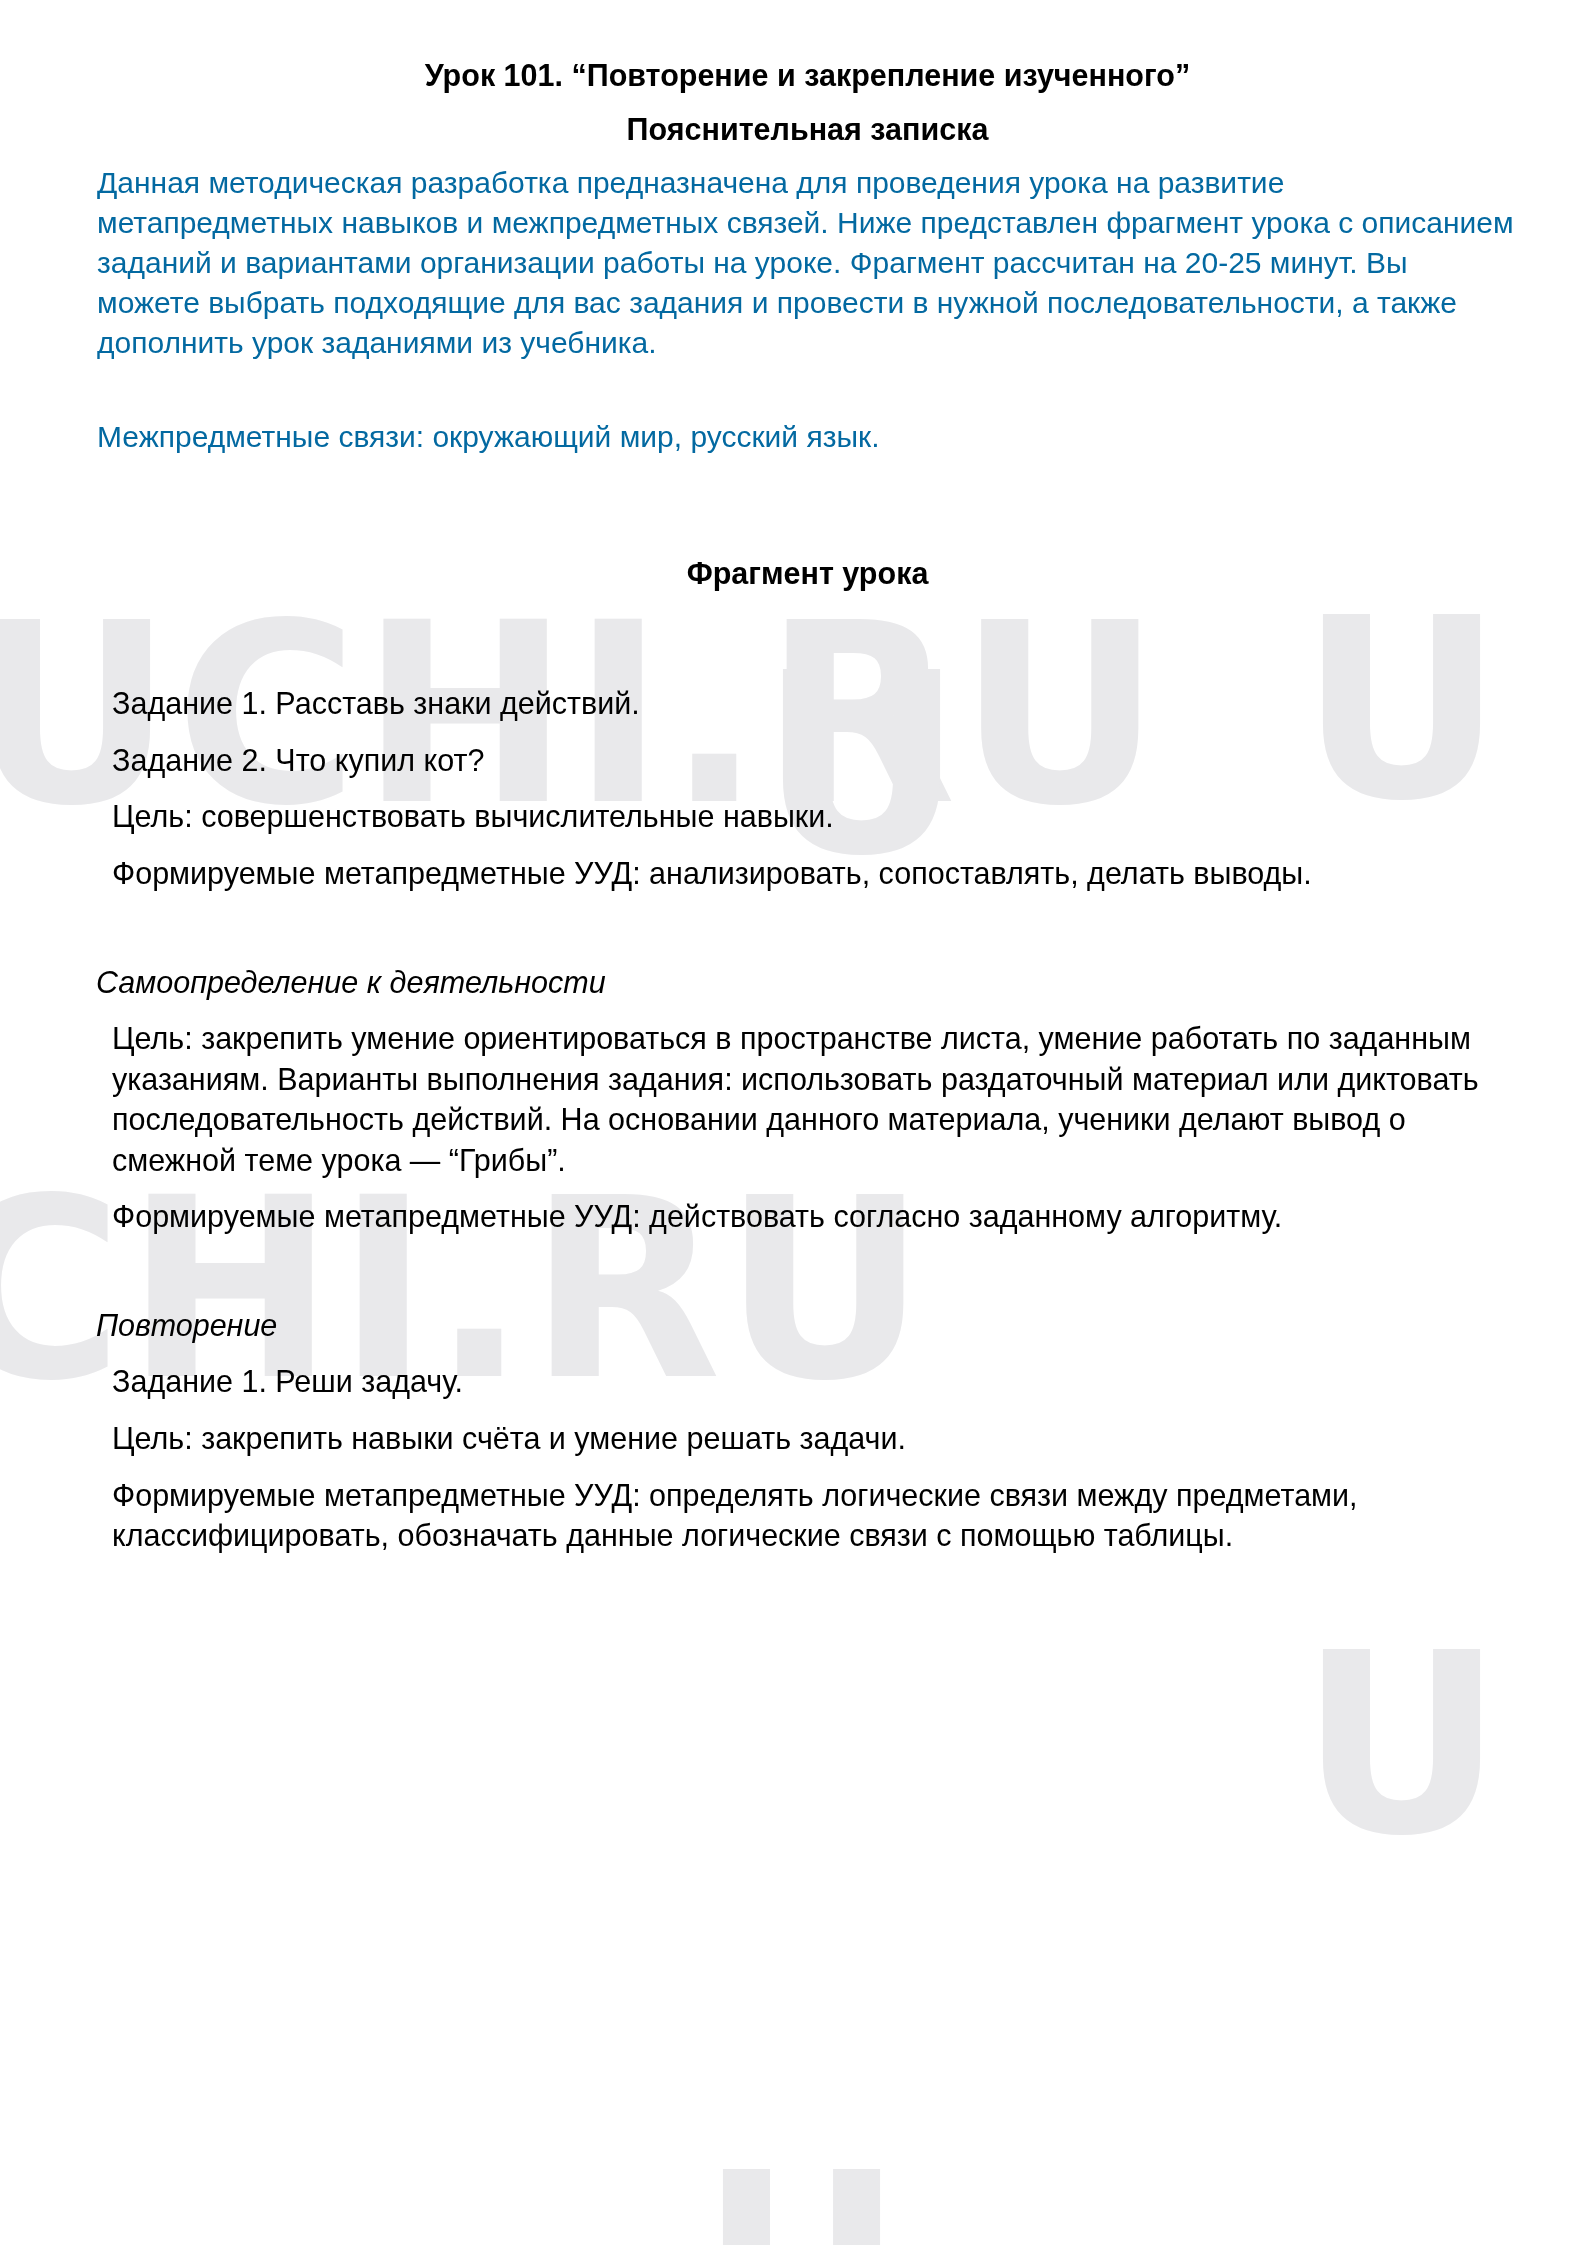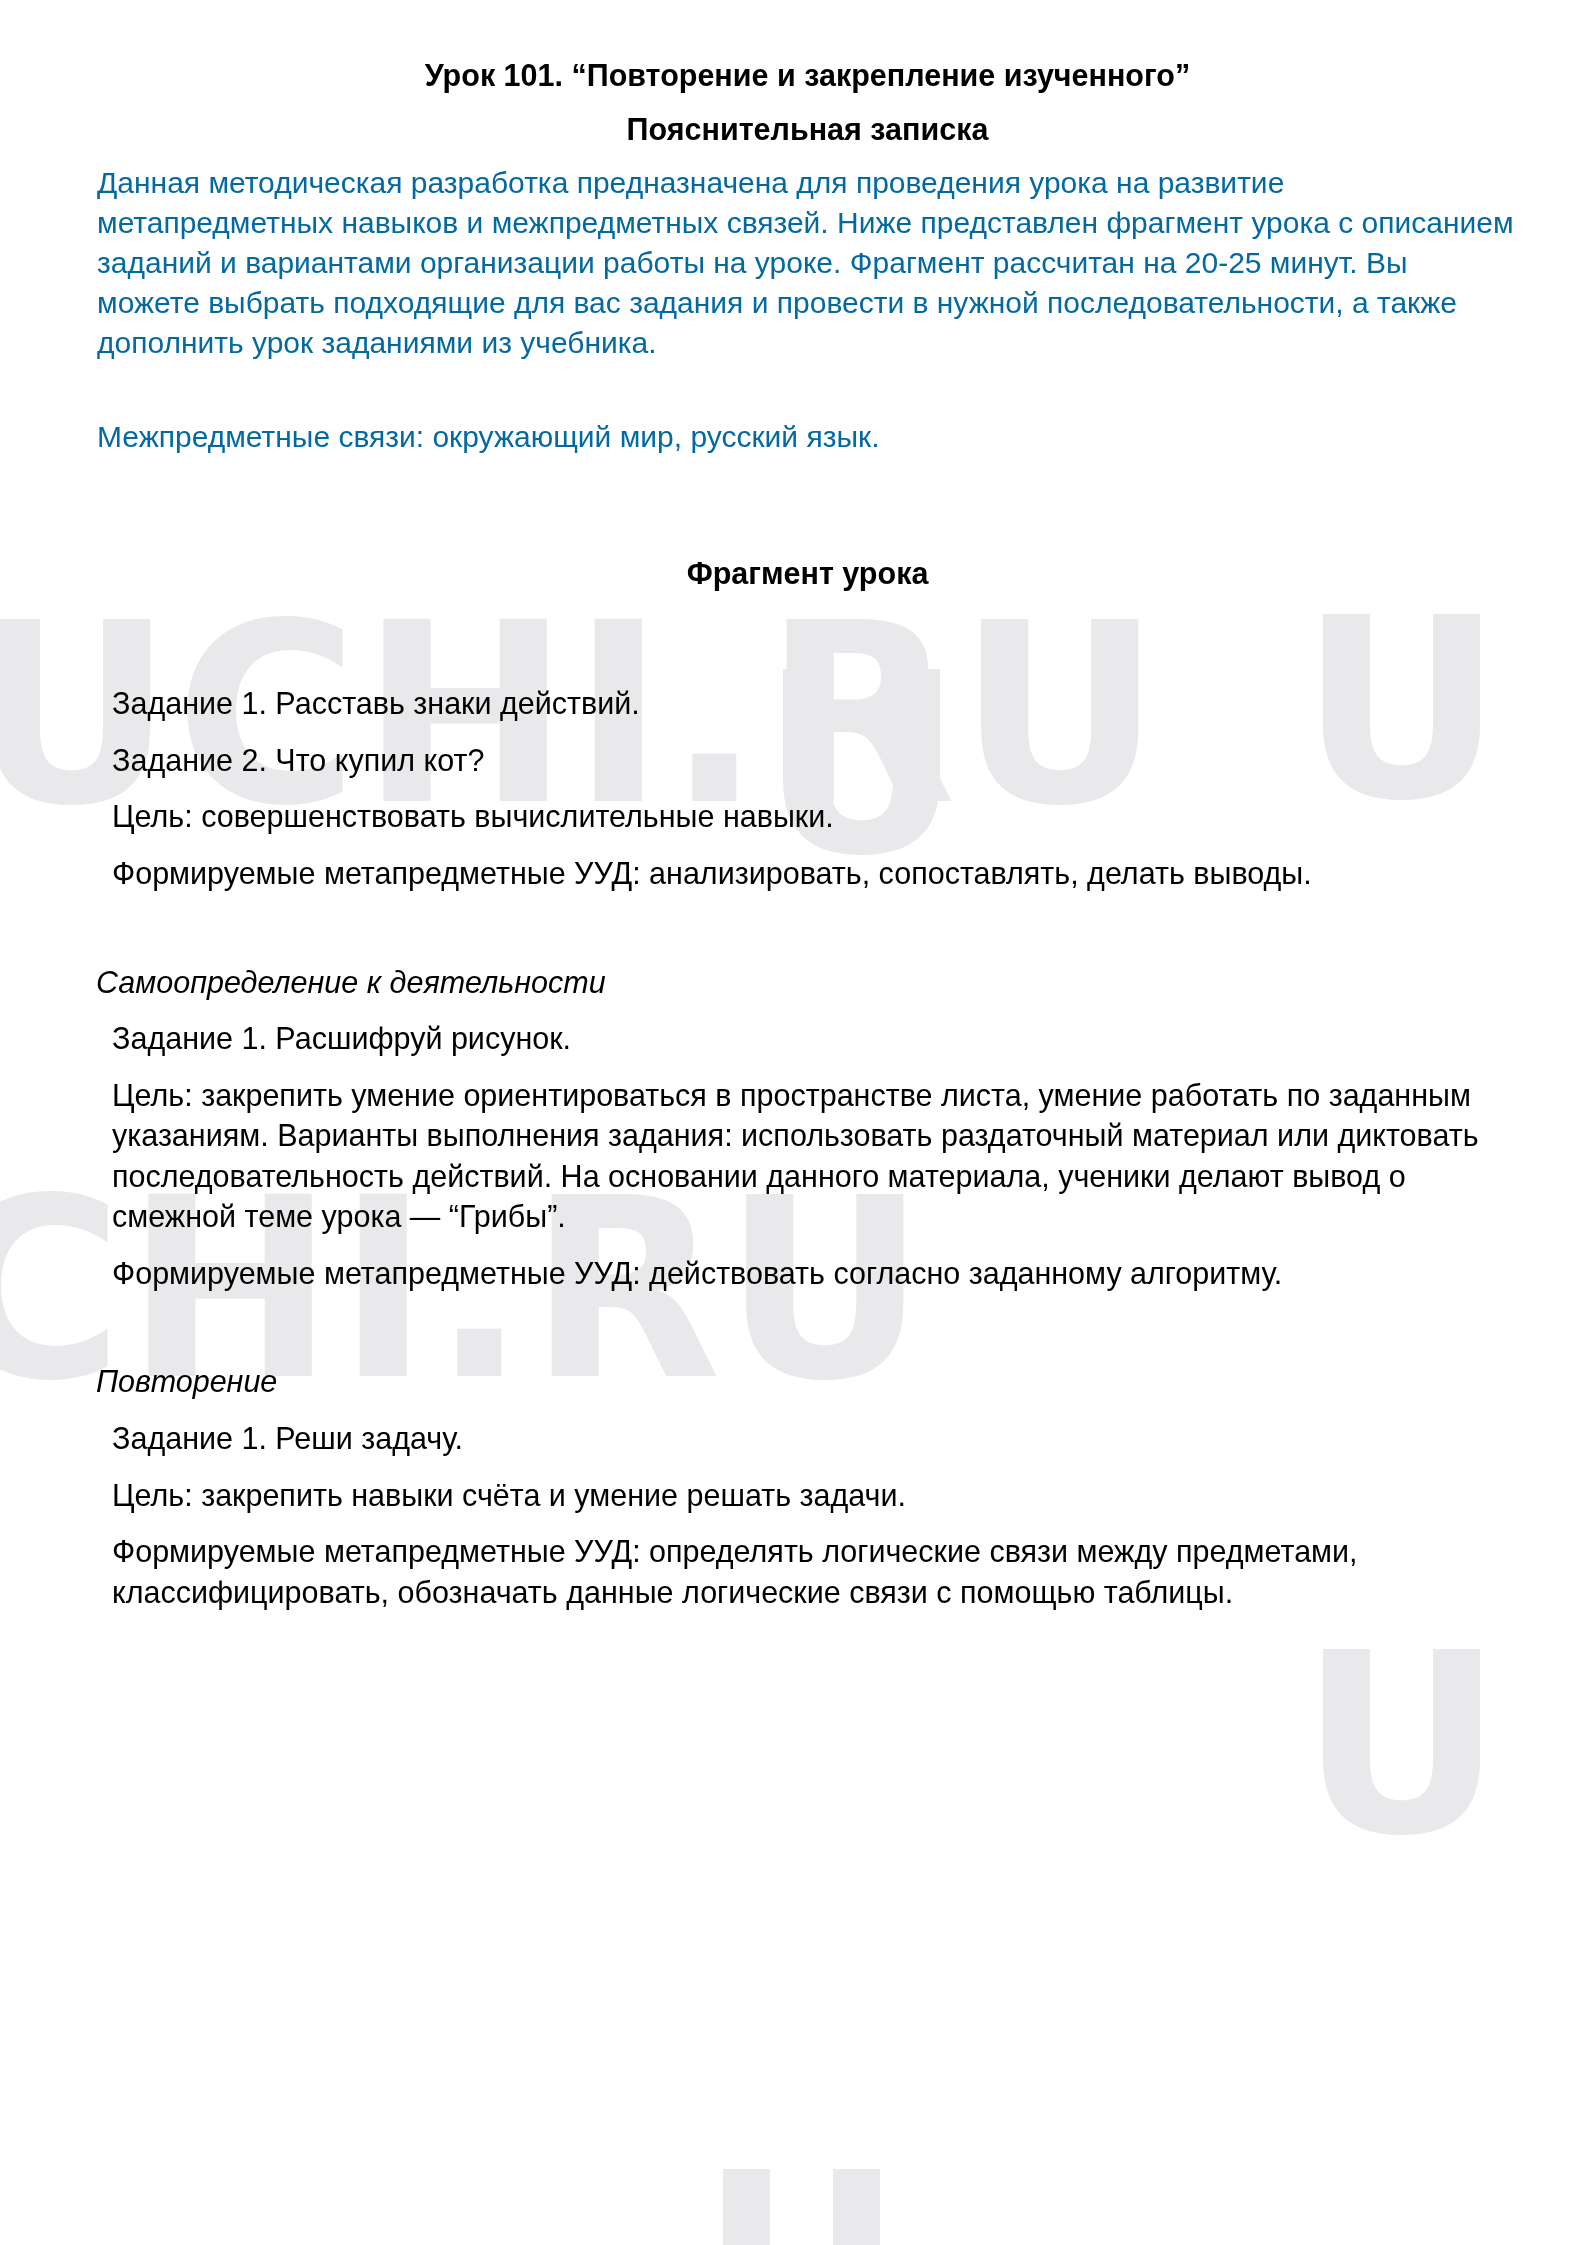--- a/index.html
+++ b/index.html
@@ -124,21 +124,20 @@
       <p class="line">Задание 1. Расставь знаки действий.</p>
       <p class="line">Задание 2. Что купил кот?</p>
       <p class="line">Цель: совершенствовать вычислительные навыки.</p>
       <p class="line">Формируемые метапредметные УУД: анализировать, сопоставлять, делать выводы.</p>
     </div>
 
     <div class="gap-md"></div>
 
     <div class="block-lines">
       <p class="section-title">Самоопределение к деятельности</p>
-      <p class="line">Задание 1. Расшифруй рисунок.</p>
       <p class="line">Цель: закрепить умение ориентироваться в пространстве листа, умение работать по заданным указаниям. Варианты выполнения задания: использовать раздаточный материал или диктовать последовательность действий. На основании данного материала, ученики делают вывод о смежной теме урока — “Грибы”.</p>
       <p class="line">Формируемые метапредметные УУД: действовать согласно заданному алгоритму.</p>
     </div>
 
     <div class="gap-md"></div>
 
     <div class="block-lines">
       <p class="section-title">Повторение</p>
       <p class="line">Задание 1. Реши задачу.</p>
       <p class="line">Цель: закрепить навыки счёта и умение решать задачи.</p>

